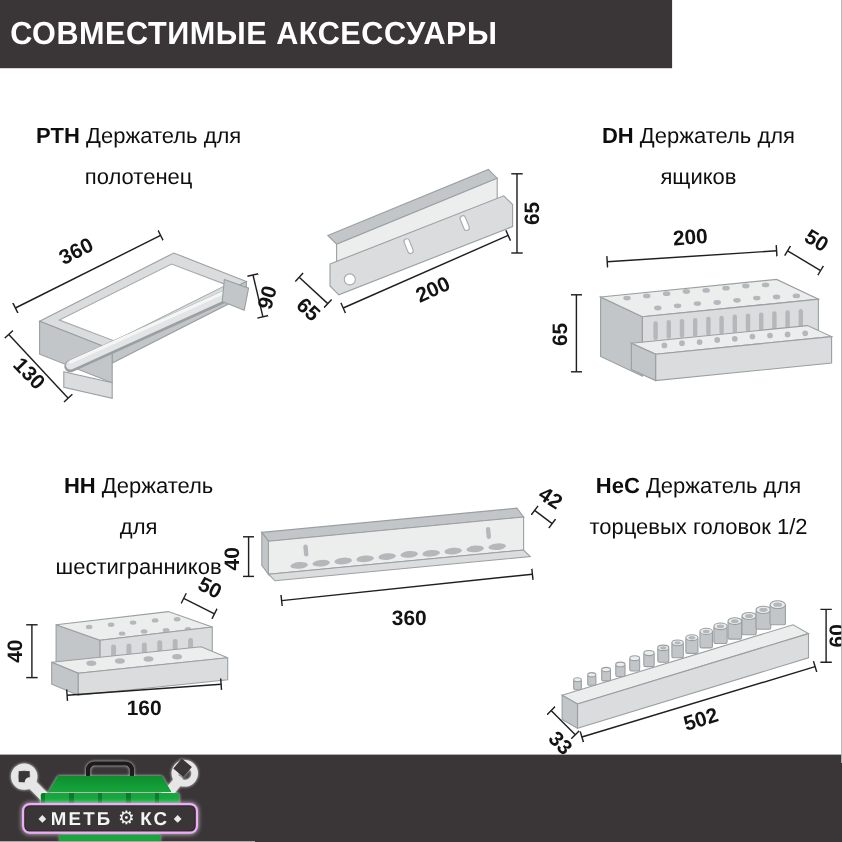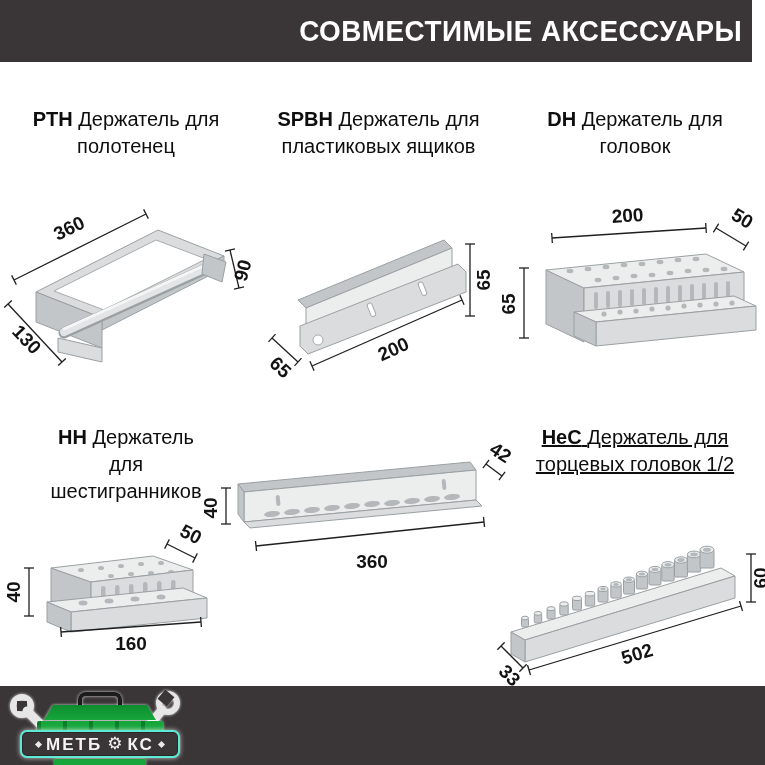--- a/index.html
+++ b/index.html
@@ -2,40 +2,40 @@
 <html><head>
 <meta charset="utf-8">
 <style>
   html,body{margin:0;padding:0;background:#888;}
   .page{
     width:765px;height:765px;position:relative;background:#ffffff;
     font-family:"Liberation Sans",sans-serif;overflow:hidden;margin:0 auto;
   }
   
   .hdr{
-    position:absolute;top:0;left:0;width:752px;height:62px;background:#3A3536;
-    display:flex;align-items:center;justify-content:flex-end;
+    position:absolute;top:0;left:0;width:611px;height:62px;background:#3A3536;
+    display:flex;align-items:center;justify-content:flex-start;
   }
   .hdr h1{
     margin:0;color:#ffffff;font-size:29px;font-weight:800;letter-spacing:.5px;
     font-family:"Liberation Sans",sans-serif;transform:scaleX(.96);
   }
   
   .content{position:absolute;top:62px;left:0;width:765px;}
   .row{display:grid;grid-template-columns:252px 253px 260px;}
   .row1{margin-top:44px;}
   .row2{margin-top:36px;}
   .cell{display:flex;flex-direction:column;align-items:center;}
   .title{
-    height:86px;text-align:center;font-size:20px;line-height:27px;color:#0e0e0e;
+    height:86px;text-align:center;font-size:20px;line-height:37px;color:#0e0e0e;
     max-width:240px;
   }
   .title .code{font-weight:800;}
   .title.narrow{max-width:175px;}
-  .title.wide{max-width:258px;text-decoration:underline;}
+  .title.wide{max-width:258px;}
   .fig{position:relative;display:flex;align-items:flex-start;justify-content:center;}
   .fig svg{overflow:visible;}
   
   .dim{stroke:#1f1f1f;stroke-width:1.3;fill:none;}
   .dim-label{font-family:"Liberation Sans",sans-serif;font-size:19px;font-weight:700;fill:#131313;}
   .m-l{fill:#eceeee;stroke:#9aa0a2;stroke-width:1;}
   .m-m{fill:#dadcdd;stroke:#9aa0a2;stroke-width:1;}
   .m-d{fill:#c2c6c8;stroke:#9aa0a2;stroke-width:1;}
   .hole{fill:#ffffff;stroke:#a7abad;stroke-width:1;}
   .phole{fill:#b4b8ba;stroke:none;}
@@ -48,21 +48,21 @@
   .toolbox{position:absolute;left:50%;transform:translateX(-50%);top:2px;width:130px;
     display:flex;flex-direction:column;align-items:center;
     filter:drop-shadow(0 0 1.5px rgba(255,255,255,.85));}
   .tb-handle{width:36px;height:11px;border:4px solid #1c1c1c;border-bottom:none;
     border-radius:8px 8px 0 0;background:transparent;}
   .tb-lid{width:112px;height:15px;margin-top:-2px;background:linear-gradient(#0d8c2f,#17a63c);
     clip-path:polygon(8% 0,92% 0,100% 100%,0 100%);}
   .tb-body{width:126px;height:11px;margin-top:1px;border-radius:2px;background:
     repeating-linear-gradient(90deg,#0a7d29 0 4px,#17a63c 4px 26px);}
   .plaque{position:absolute;left:50%;transform:translateX(-50%);top:40px;width:156px;height:24px;
-    background:#3A3536;border:2px solid #5eead4;border-radius:7px;
+    background:#3A3536;border:2px solid #f0abfc;border-radius:7px;
     box-shadow:0 0 5px rgba(255,255,255,.75), inset 0 0 0 1px #2a2627;
     display:flex;align-items:center;justify-content:center;gap:5px;}
   .plaque .txt{color:#f4f4f4;font-weight:800;font-size:17px;letter-spacing:2px;line-height:1;}
   .gear{color:#f4f4f4;font-size:17px;line-height:1;transform:translateY(-1px);}
   .diamond{width:5px;height:5px;background:#e9e9e9;transform:rotate(45deg);flex:none;}
   .underbar{position:absolute;left:50%;transform:translateX(-50%);top:69px;width:92px;height:6px;
     background:#17a63c;box-shadow:0 0 3px rgba(255,255,255,.6);}
 </style>
 </head>
 <body>
@@ -104,24 +104,20 @@
             <text class="dim-label" text-anchor="middle" transform="translate(72,42) rotate(-26.5)">360</text>
             <line class="dim" x1="230" y1="58" x2="239" y2="96" marker-start="url(#tick)" marker-end="url(#tick)"></line>
             <text class="dim-label" text-anchor="middle" transform="translate(249,80) rotate(-75)">90</text>
             <line class="dim" x1="8" y1="112" x2="62" y2="170" marker-start="url(#tick)" marker-end="url(#tick)"></line>
             <text class="dim-label" text-anchor="middle" transform="translate(22,152) rotate(46)">130</text>
           </svg>
         </div>
       </div>
 
       <div class="cell">
-        <div class="title">
-          <span class="code">SPBH</span>
-          <span>Держатель для пластиковых ящиков</span>
-        </div>
         <div class="fig" style="height:196px">
           <svg width="250" height="196" viewBox="0 0 250 196">
 
             <polygon class="m-d" points="44,108 190,48 198,56 52,116"></polygon>
             <polygon class="m-l" points="52,116 198,56 198,90 52,150"></polygon>
             <polygon class="m-m" points="46,134 204,72 212,80 212,100 54,162 46,154"></polygon>
             <circle class="hole" cx="64" cy="148" r="5"></circle>
             <rect class="hole" x="115" y="111" width="5" height="14" rx="2.5" transform="rotate(-22 117 118)"></rect>
             <rect class="hole" x="166" y="90" width="5" height="14" rx="2.5" transform="rotate(-22 168 97)"></rect>
 
@@ -131,21 +127,21 @@
             <text class="dim-label" text-anchor="middle" transform="translate(142,163) rotate(-24)">200</text>
             <line class="dim" x1="18" y1="146" x2="44" y2="170" marker-start="url(#tick)" marker-end="url(#tick)"></line>
             <text class="dim-label" text-anchor="middle" transform="translate(22,180) rotate(43)">65</text>
           </svg>
         </div>
       </div>
 
       <div class="cell">
         <div class="title">
           <span class="code">DH</span>
-          <span>Держатель для головок</span>
+          <span>Держатель для ящиков</span>
         </div>
         <div class="fig" style="height:196px">
           <svg width="255" height="190" viewBox="0 0 255 190">
 
             <polygon class="m-d" points="38,78 76,96 76,150 38,132"></polygon>
             <polygon class="m-l" points="38,78 198,62 236,80 76,96"></polygon>
             <g>
               <ellipse class="phole" cx="62" cy="79" rx="3.4" ry="2.2"></ellipse>
                 <ellipse class="phole" cx="80" cy="77" rx="3.4" ry="2.2"></ellipse>
               <ellipse class="phole" cx="98" cy="75" rx="3.4" ry="2.2"></ellipse>

